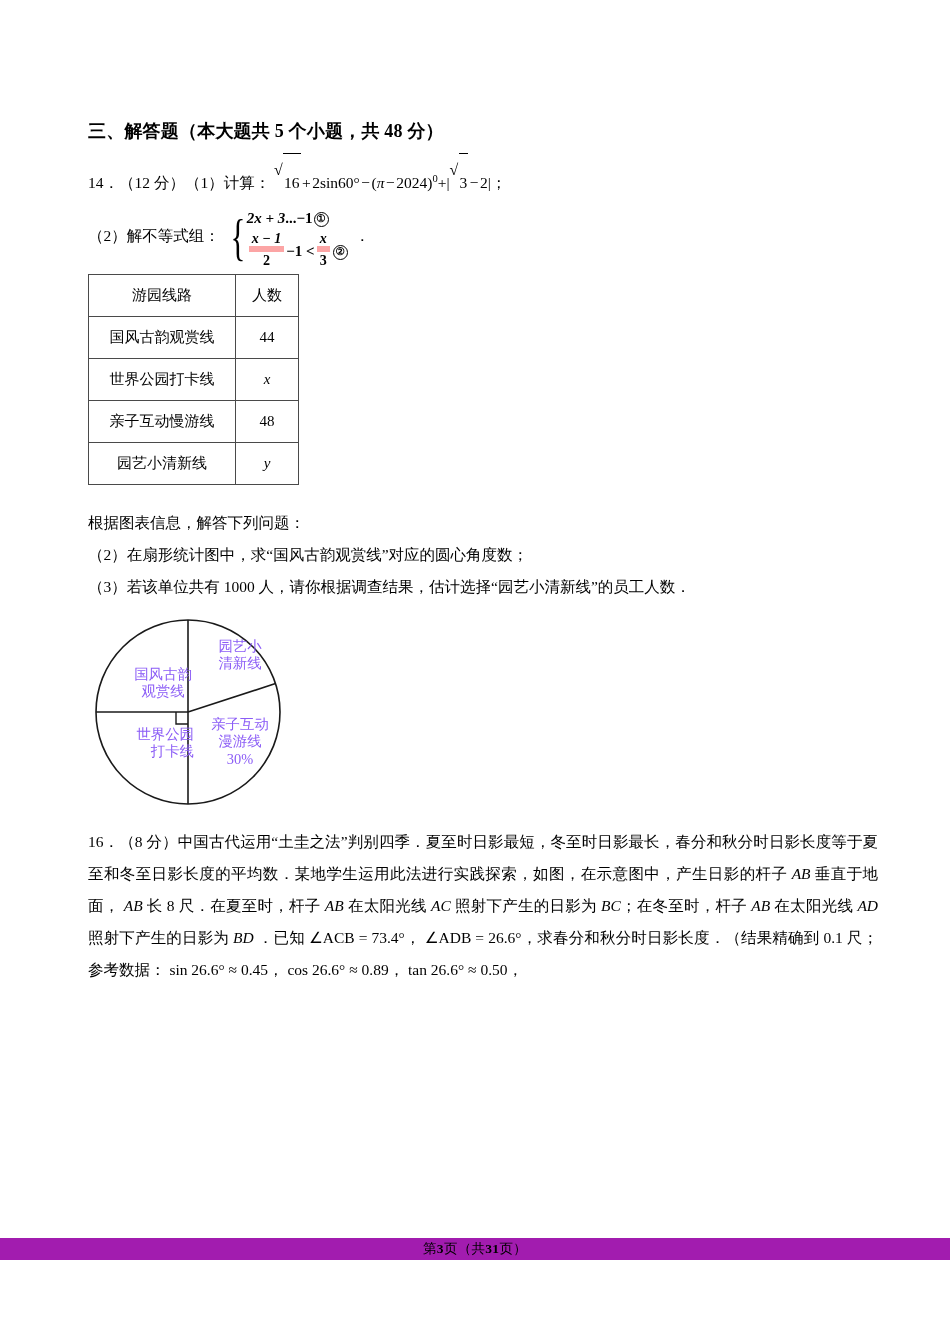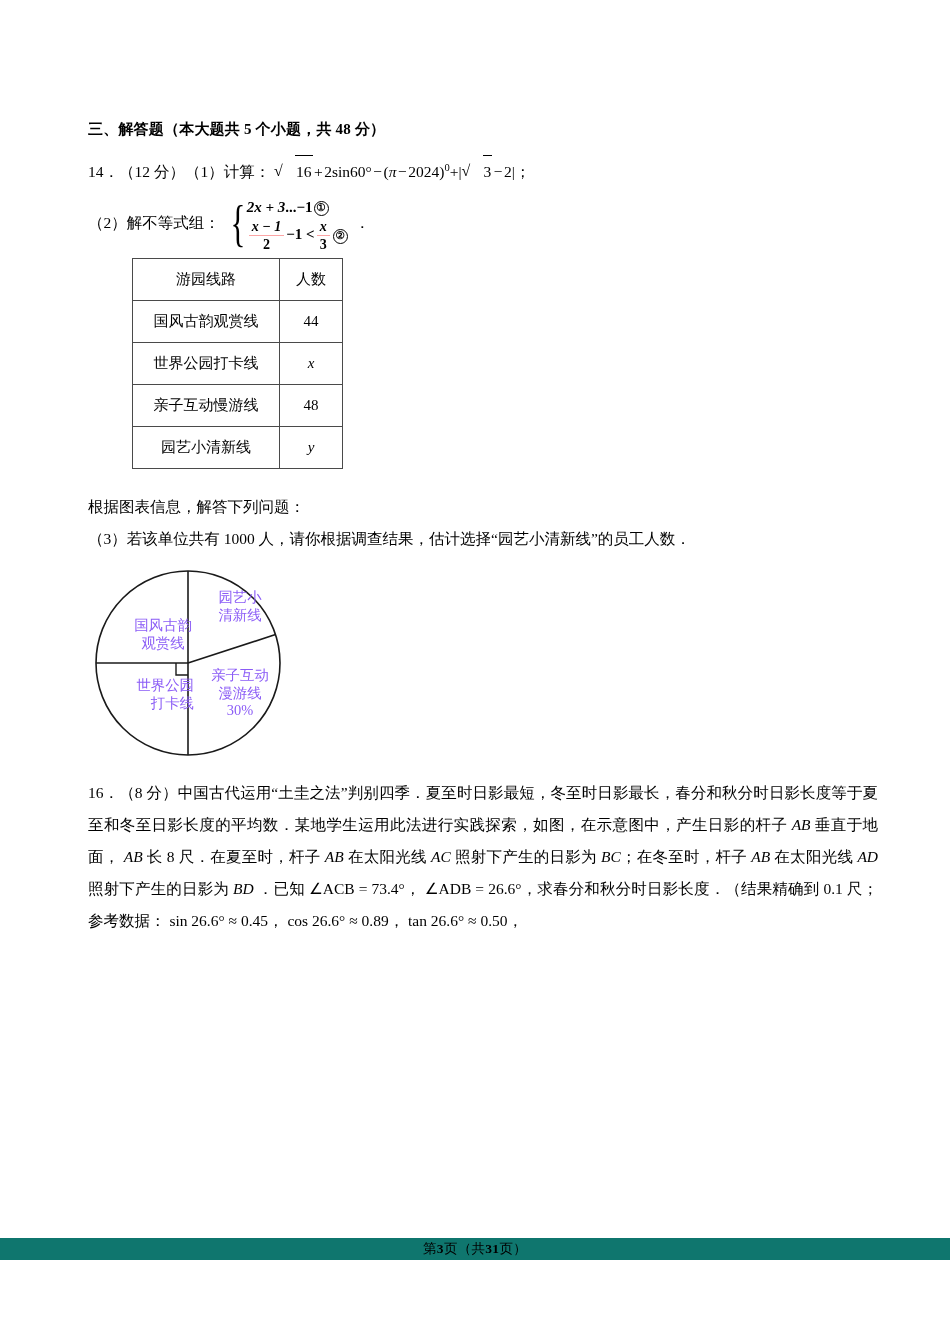--- a/index.html
+++ b/index.html
@@ -24,23 +24,23 @@
   .content {
     position: absolute;
     left: 88px;
     top: 118px;
     width: 790px;
   }
 
   
   .section-head {
     font-weight: bold;
-    font-size: 15px;
+    font-size: 18px;
     letter-spacing: .2px;
-    margin: 0 0 14px 0;
+    margin: 0 0 8px 0;
     line-height: 1.5;
   }
   .q {
     font-size: 15.5px;
     line-height: 2.07;
     margin: 0;
     text-align: justify;
   }
   .q.tight { line-height: 1.9; }
   .sub { display: block; }
@@ -60,33 +60,33 @@
   .radical::before {
     content: "√";
     position: absolute;
     left: 0;
     top: -0.5px;
     font-size: 1.03em;
   }
   .radical > .rad-body {
     display: inline-block;
     border-top: 1px solid #000;
-    padding: 0 1px 0 1px;
-    margin-left: 12px;
+    padding: 13px 1px 0 1px;
+    margin-left: 0px;
   }
 
   .frac {
     display: inline-block;
     vertical-align: -0.62em;
     text-align: center;
     font-size: 0.94em;
     line-height: 1.15;
     margin: 0 2px;
   }
-  .frac .num { display: block; padding: 0 3px; border-bottom: 1px solid #fca5a5; text-align: right; }
+  .frac .num { display: block; padding: 0 3px; border-bottom: 6px solid #fca5a5; text-align: right; }
   .frac .den { display: block; padding: 0 3px; }
 
   .circnum {
     display: inline-block;
     border: 1px solid #000;
     border-radius: 50%;
     width: 13px; height: 13px;
     line-height: 12px;
     text-align: center;
     font-size: 10.5px;
@@ -121,21 +121,20 @@
     width: 34px;
     margin: 0 2px;
     vertical-align: 2px;
   }
 
   
   .tbl-wrap { margin: 6px 0 4px 0; }
   table.data {
     border-collapse: collapse;
     font-size: 15px;
-    margin-left: 44px;
   }
   table.data td {
     border: 1px solid #4a4a4a;
     height: 41px;
     text-align: center;
     vertical-align: middle;
     padding: 0 6px;
     white-space: nowrap;
   }
   table.data td.c1 { width: 134px; }
@@ -159,21 +158,21 @@
     white-space: nowrap;
   }
 
   
   .footer {
     position: absolute;
     left: 0;
     top: 1238px;
     width: 950px;
     height: 22px;
-    background: #0f766e;
+    background: #a21caf;
     display: flex;
     align-items: center;
     justify-content: center;
   }
   .footer .ft {
     font-size: 13.5px;
     letter-spacing: .3px;
   }
   .footer b { font-weight: bold; }
 </style>
@@ -233,20 +232,21 @@
           <td class="c1">园艺小清新线</td>
           <td class="c2 ital">y</td>
         </tr>
       </tbody>
         </table>
     </div>
 
     <div class="q" style="margin-top:22px;">根据图表信息，解答下列问题：</div>
 
 
+    <div class="q">（2）在扇形统计图中，求“国风古韵观赏线”对应的圆心角度数；</div>
     <div class="q">（3）若该单位共有 1000 人，请你根据调查结果，估计选择“园艺小清新线”的员工人数．</div>
 
     <div class="chart-area">
       <svg class="chart-svg" width="300" height="200" viewBox="0 0 300 200">
 
         <circle cx="100" cy="96" r="92" fill="#ffffff" stroke="#1a1a1a" stroke-width="1.6"></circle>
 
         <line x1="100" y1="96" x2="100" y2="4" stroke="#1a1a1a" stroke-width="1.6"></line>
 
         <line x1="100" y1="96" x2="187.5" y2="67.6" stroke="#1a1a1a" stroke-width="1.6"></line>

